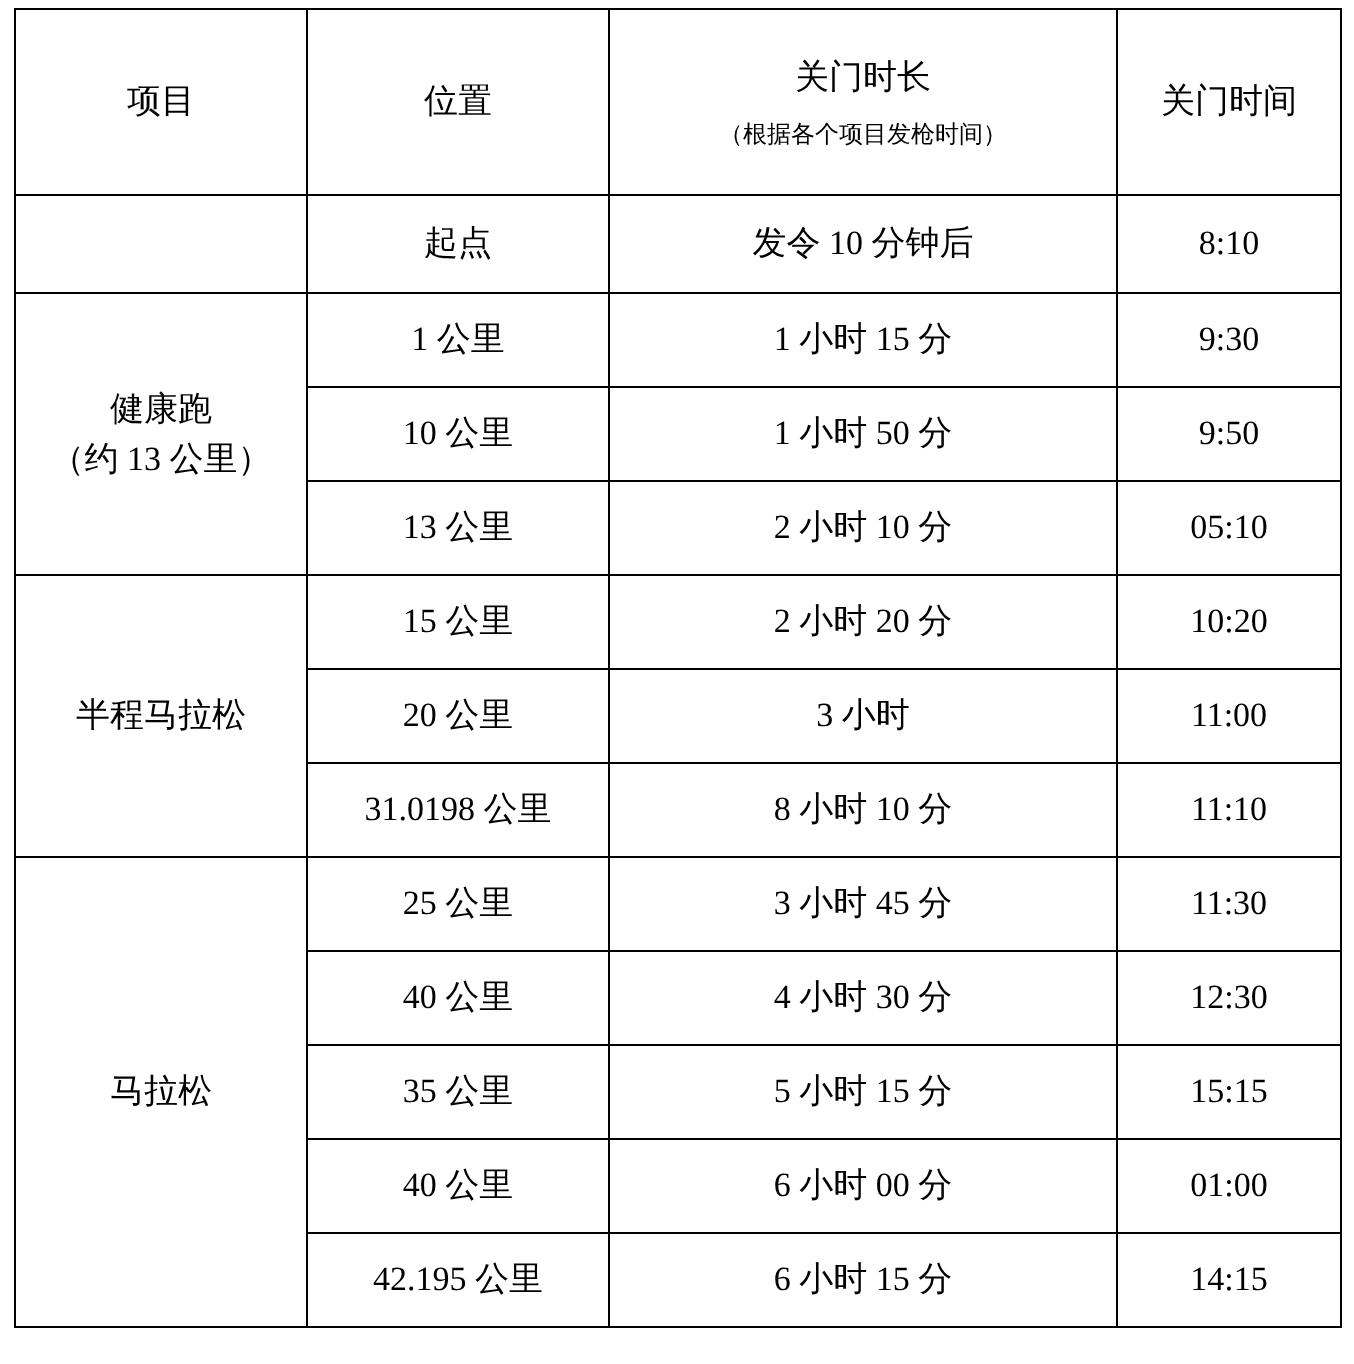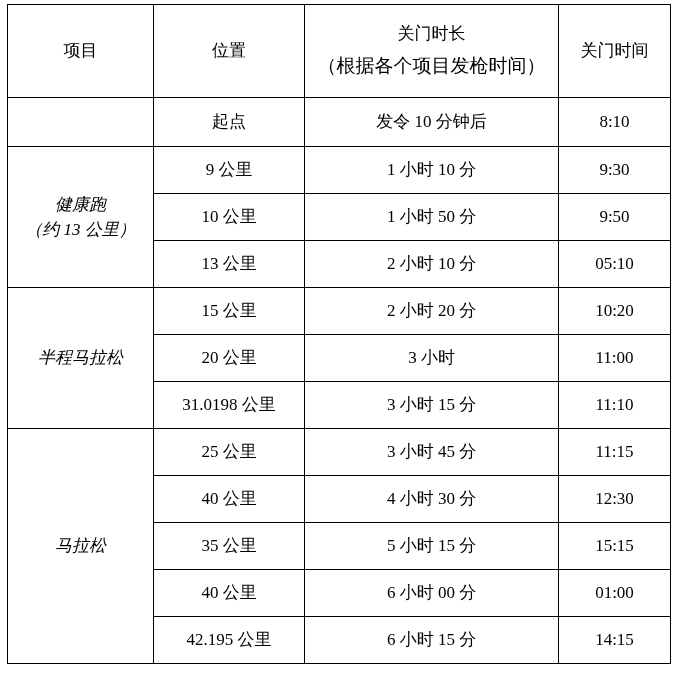--- a/index.html
+++ b/index.html
@@ -38,30 +38,30 @@
   col.c1 { width: 146px; }
   col.c2 { width: 151px; }
   col.c3 { width: 254px; }
   col.c4 { width: 112px; }
 
   .head-cell {
     height: 92px;
     font-size: 17px;
   }
   .head-cell .line1 { display: block; }
-  .head-cell .line2 { display: block; font-size: 19px; margin-top: 6px; font-family: Liberation Mono, monospace; }
+  .head-cell .line2 { display: block; font-size: 12px; margin-top: 6px; }
 
   .row-cell { height: 46px; }
   .row-start { height: 48px; }
 
   .group-cell {
     font-size: 17px;
     line-height: 1.65;
   }
-  .group-cell .gl { display: block; font-style: italic; }
+  .group-cell .gl { display: block; }
 </style>
 </head>
 <body>
 
 <div class="sheet">
   <table class="closing-table">
     <colgroup>
       <col class="c1">
       <col class="c2">
       <col class="c3">
@@ -83,22 +83,22 @@
         <td class="row-start">起点</td>
         <td class="row-start">发令 10 分钟后</td>
         <td class="row-start">8:10</td>
       </tr>
 
       <tr>
         <td class="row-cell group-cell" rowspan="3">
           <span class="gl">健康跑</span>
           <span class="gl">（约 13 公里）</span>
         </td>
-        <td class="row-cell">9 公里</td>
-        <td class="row-cell">1 小时 10 分</td>
+        <td class="row-cell">1 公里</td>
+        <td class="row-cell">1 小时 15 分</td>
         <td class="row-cell">9:30</td>
       </tr>
       <tr>
         <td class="row-cell">10 公里</td>
         <td class="row-cell">1 小时 50 分</td>
         <td class="row-cell">9:50</td>
       </tr>
       <tr>
         <td class="row-cell">13 公里</td>
         <td class="row-cell">2 小时 10 分</td>
@@ -113,31 +113,31 @@
         <td class="row-cell">2 小时 20 分</td>
         <td class="row-cell">10:20</td>
       </tr>
       <tr>
         <td class="row-cell">20 公里</td>
         <td class="row-cell">3 小时</td>
         <td class="row-cell">11:00</td>
       </tr>
       <tr>
         <td class="row-cell">31.0198 公里</td>
-        <td class="row-cell">3 小时 15 分</td>
+        <td class="row-cell">8 小时 10 分</td>
         <td class="row-cell">11:10</td>
       </tr>
 
       <tr>
         <td class="row-cell group-cell" rowspan="5">
           <span class="gl">马拉松</span>
         </td>
         <td class="row-cell">25 公里</td>
         <td class="row-cell">3 小时 45 分</td>
-        <td class="row-cell">11:15</td>
+        <td class="row-cell">11:30</td>
       </tr>
       <tr>
         <td class="row-cell">40 公里</td>
         <td class="row-cell">4 小时 30 分</td>
         <td class="row-cell">12:30</td>
       </tr>
       <tr>
         <td class="row-cell">35 公里</td>
         <td class="row-cell">5 小时 15 分</td>
         <td class="row-cell">15:15</td>

